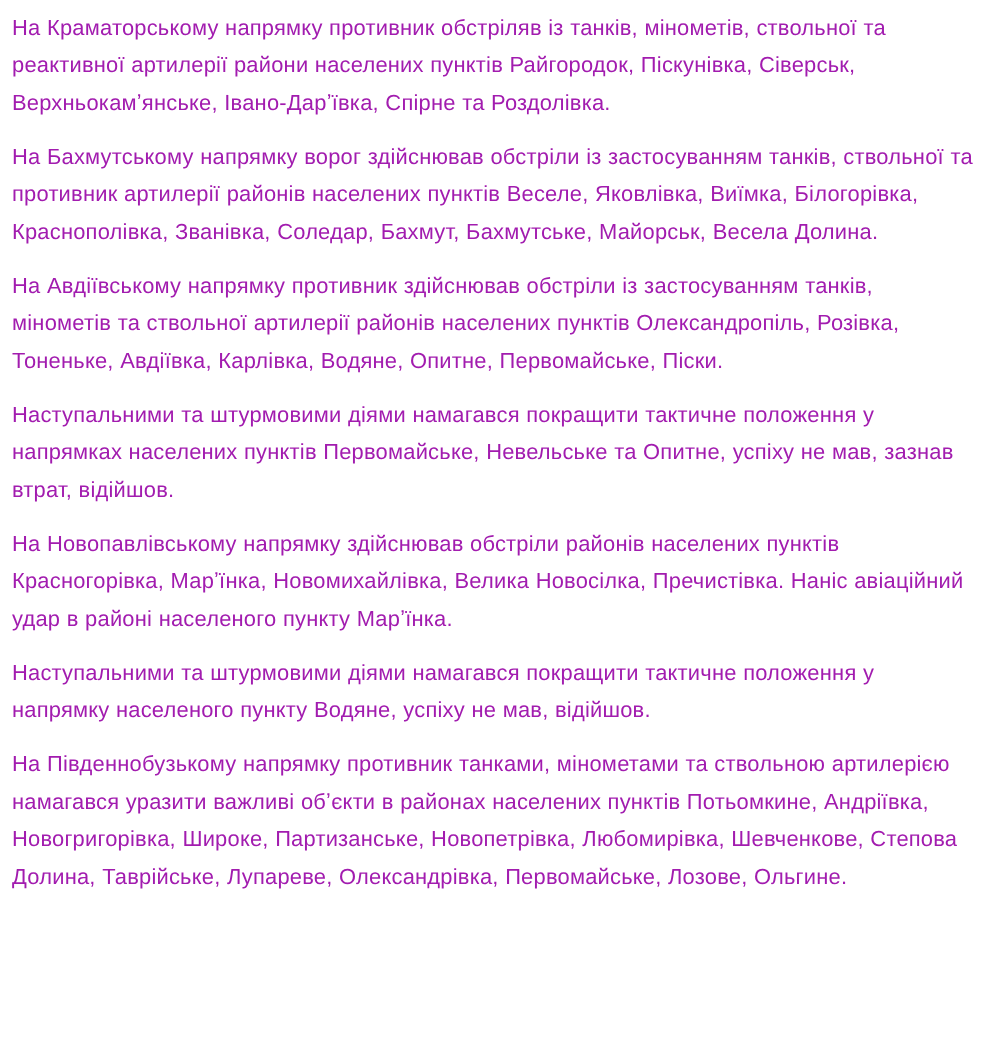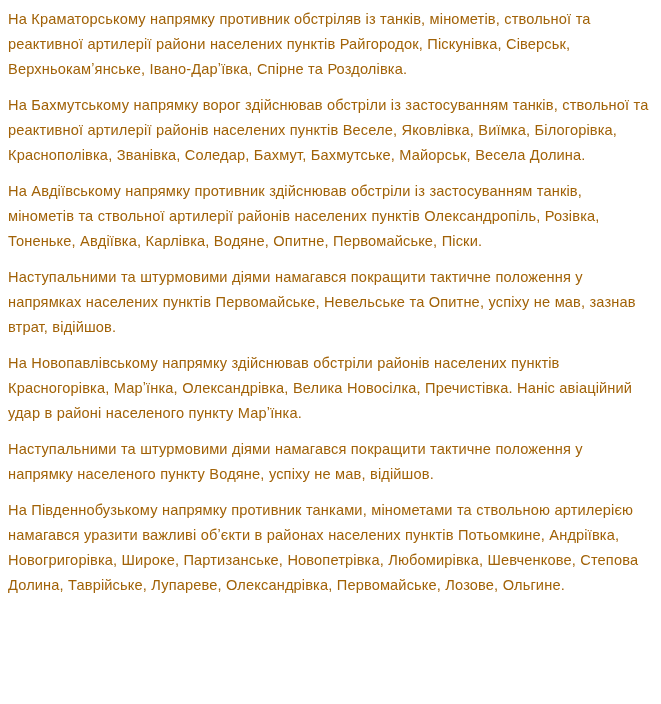--- a/index.html
+++ b/index.html
@@ -16,47 +16,47 @@
   }
   .post-body {
     box-sizing: border-box;
     width: 661px;
     padding: 7px 10px 0 8px;
     background: #ffffff;
   }
   .paragraph {
     margin: 0 0 11px 0;
     padding: 0;
-    color: #a16207;
+    color: #a21caf;
     font-size: 14.6px;
     line-height: 25px;
     letter-spacing: 0.01em;
     word-spacing: 0.01em;
     text-align: left;
     white-space: normal;
   }
   .paragraph:last-child {
     margin-bottom: 0;
   }
 </style>
 </head>
 <body>
 
 <div class="post-body">
 
   <p class="paragraph">На Краматорському напрямку противник обстріляв із танків, мінометів, ствольної та реактивної артилерії райони населених пунктів Райгородок, Піскунівка, Сіверськ, Верхньокамʼянське, Івано-Дарʼївка, Спірне та Роздолівка.</p>
 
-  <p class="paragraph">На Бахмутському напрямку ворог здійснював обстріли із застосуванням танків, ствольної та реактивної артилерії районів населених пунктів Веселе, Яковлівка, Виїмка, Білогорівка, Краснополівка, Званівка, Соледар, Бахмут, Бахмутське, Майорськ, Весела Долина.</p>
+  <p class="paragraph">На Бахмутському напрямку ворог здійснював обстріли із застосуванням танків, ствольної та противник артилерії районів населених пунктів Веселе, Яковлівка, Виїмка, Білогорівка, Краснополівка, Званівка, Соледар, Бахмут, Бахмутське, Майорськ, Весела Долина.</p>
 
 
   <p class="paragraph">На Авдіївському напрямку противник здійснював обстріли із застосуванням танків, мінометів та ствольної артилерії районів населених пунктів Олександропіль, Розівка, Тоненьке, Авдіївка, Карлівка, Водяне, Опитне, Первомайське, Піски.</p>
 
 
   <p class="paragraph">Наступальними та штурмовими діями намагався покращити тактичне положення у напрямках населених пунктів Первомайське, Невельське та Опитне, успіху не мав, зазнав втрат, відійшов.</p>
 
-  <p class="paragraph">На Новопавлівському напрямку здійснював обстріли районів населених пунктів Красногорівка, Марʼїнка, Олександрівка, Велика Новосілка, Пречистівка. Наніс авіаційний удар в районі населеного пункту Марʼїнка.</p>
+  <p class="paragraph">На Новопавлівському напрямку здійснював обстріли районів населених пунктів Красногорівка, Марʼїнка, Новомихайлівка, Велика Новосілка, Пречистівка. Наніс авіаційний удар в районі населеного пункту Марʼїнка.</p>
 
   <p class="paragraph">Наступальними та штурмовими діями намагався покращити тактичне положення у напрямку населеного пункту Водяне, успіху не мав, відійшов.</p>
 
 
   <p class="paragraph">На Південнобузькому напрямку противник танками, мінометами та ствольною артилерією намагався уразити важливі обʼєкти в районах населених пунктів Потьомкине, Андріївка, Новогригорівка, Широке, Партизанське, Новопетрівка, Любомирівка, Шевченкове, Степова Долина, Таврійське, Лупареве, Олександрівка, Первомайське, Лозове, Ольгине.</p>
 
 </div>
 
 </body></html>

